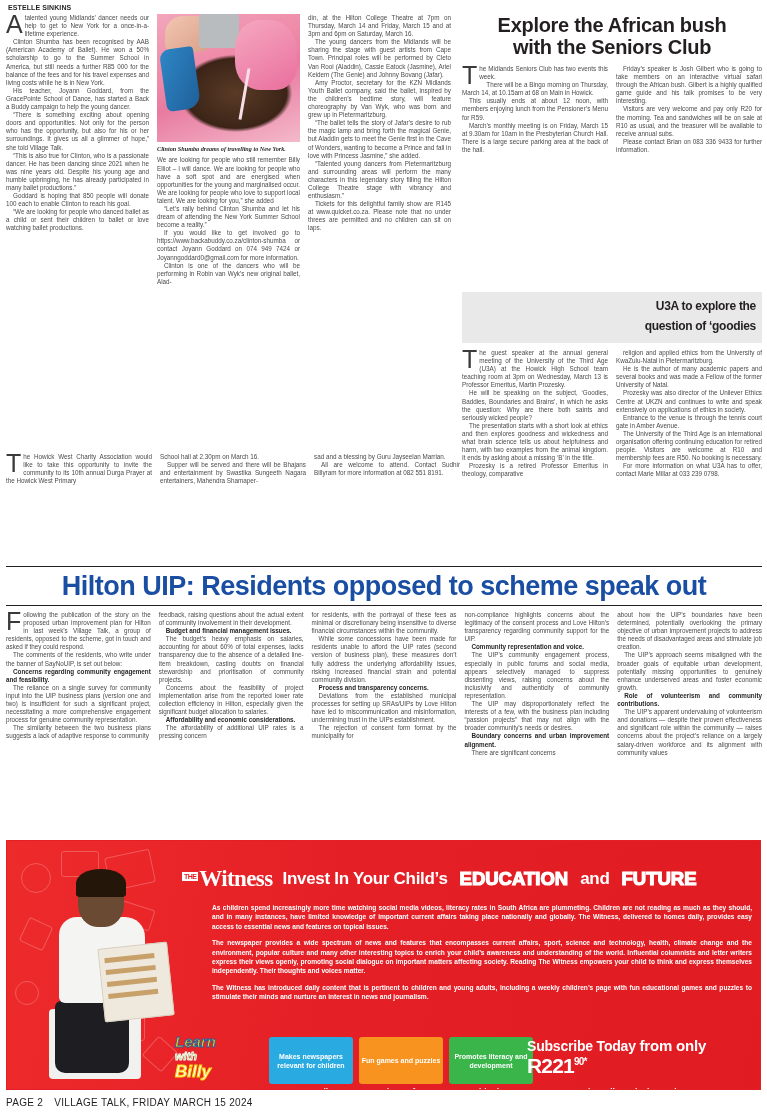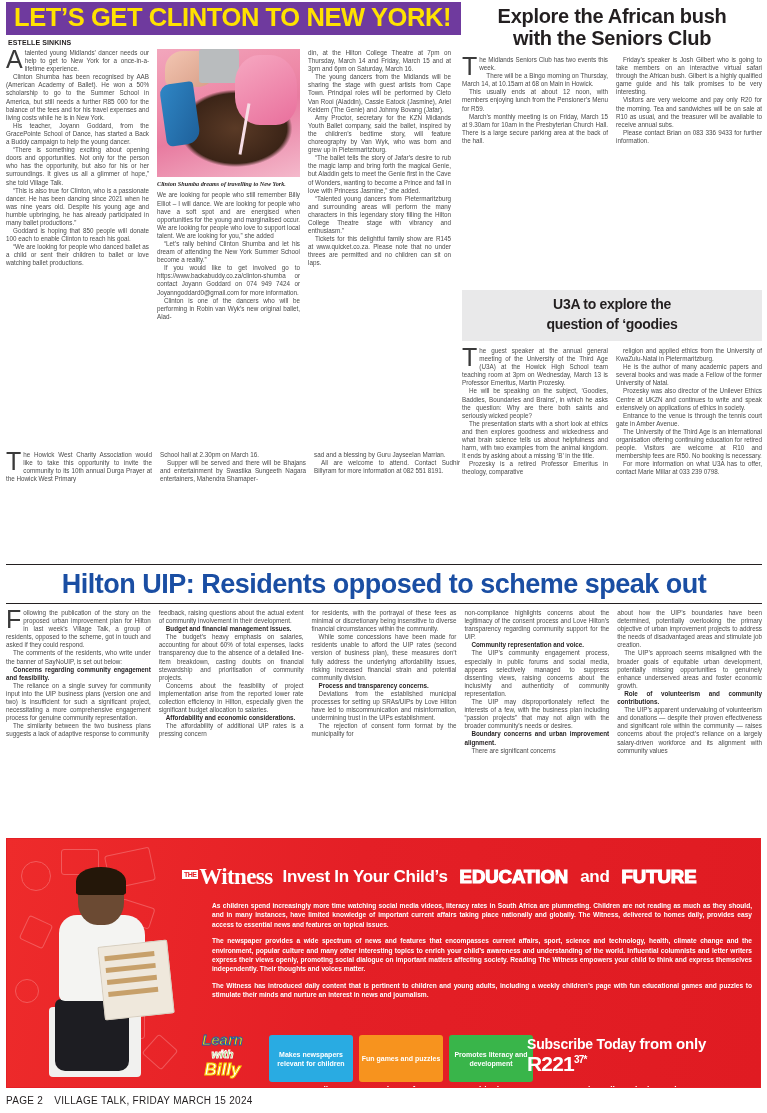--- a/index.html
+++ b/index.html
@@ -91,34 +91,34 @@
     position: absolute; left: 86px; top: 54px; width: 3px; height: 52px;
     background: #f7dfe7; transform: rotate(10deg);
   }
   .caption {
     font-size: 6.2px; line-height: 7.4px; font-weight: bold; font-style: italic;
     color: #231f20; margin: 3px 0 4px 0;
     font-family: "Liberation Serif", serif;
   }
 
   
-  .a2 { position: absolute; left: 462px; top: 4px; width: 300px; }
+  .a2 { position: absolute; left: 462px; top: 11px; width: 300px; }
   .head-bush {
     font-size: 20px; line-height: 21.5px; font-weight: bold; color: #231f20;
     text-align: center; letter-spacing: -0.3px;
   }
   .a2-cols { display: flex; gap: 8px; margin-top: 7px; }
   .a2-c { width: 146px; }
 
   
   .a3 { position: absolute; left: 462px; top: 288px; width: 300px; }
   .u3a-head-box { background: #e9e9ea; padding: 5px 6px 7px 6px; }
   .head-u3a {
-    font-size: 14px; line-height: 19.5px; font-weight: bold; color: #231f20;
-    text-align: center; letter-spacing: -0.3px;
+    font-size: 12px; line-height: 19.5px; font-weight: bold; color: #231f20;
+    text-align: right; letter-spacing: -0.3px;
   }
   .a3-cols { display: flex; gap: 8px; margin-top: 6px; }
   .a3-c { width: 146px; }
 
   
   .a4 { position: absolute; left: 6px; top: 443px; width: 456px; }
   .head-durga {
     font-size: 47px; line-height: 44px; font-weight: bold; color: #231f20;
     letter-spacing: -1.6px;
   }
@@ -202,21 +202,20 @@
   }
   .ad-body {
     position: absolute; left: 205px; top: 62px; width: 540px;
     font-size: 6.6px; line-height: 9.4px; color: #ffffff; font-weight: bold;
     text-align: justify;
   }
   .ad-body p { margin-bottom: 7px; }
 
   .ad-learn {
     position: absolute; left: 168px; top: 192px; width: 95px; height: 60px;
-    text-align: center;
   }
   .ad-learn .l1 { font-size: 15px; font-weight: bold; color: #f9d300; -webkit-text-stroke: .9px #1a5fae; font-style: italic;}
   .ad-learn .l2 { font-size: 11px; font-weight: bold; color: #7ac943; -webkit-text-stroke: .8px #fff; font-style: italic;}
   .ad-learn .l3 { font-size: 17px; font-weight: bold; color: #fff; -webkit-text-stroke: 1px #f9d300; font-style: italic;}
 
   .ad-tags { position: absolute; left: 262px; top: 196px; display: flex; gap: 6px; }
   .ad-tag {
     width: 84px; height: 47px; border-radius: 3px; display: flex;
     align-items: center; justify-content: center; text-align: center;
     font-size: 7px; line-height: 9px; color: #fff; font-weight: bold; padding: 2px;
@@ -244,23 +243,20 @@
     font-size: 10px; color: #231f20; letter-spacing: .3px;
   }
   .footer span { margin-right: 8px; }
 </style>
 </head>
 <body>
 
 <div class="page">
 
   <div>
-    <div class="banner-clinton">
-      <h1>LET’S GET CLINTON TO NEW YORK!</h1>
-    </div>
     <div class="byline">ESTELLE SINKINS</div>
 
     <div class="a1-cols">
       <div class="a1-c1 body-col">
         <p class="noindent dropcap">A talented young Midlands’ dancer needs our help to get to New York for a once-in-a-lifetime experience.</p>
         <p>Clinton Shumba has been recognised by AAB (American Academy of Ballet). He won a 50% scholarship to go to the Summer School in America, but still needs a further R85 000 for the balance of the fees and for his travel expenses and living costs while he is in New York.</p>
         <p>His teacher, Joyann Goddard, from the GracePointe School of Dance, has started a Back a Buddy campaign to help the young dancer.</p>
         <p>“There is something exciting about opening doors and opportunities. Not only for the person who has the opportunity, but also for his or her surroundings. It gives us all a glimmer of hope,” she told Village Talk.</p>
         <p>“This is also true for Clinton, who is a passionate dancer. He has been dancing since 2021 when he was nine years old. Despite his young age and humble upbringing, he has already participated in many ballet productions.”</p>
         <p>Goddard is hoping that 850 people will donate 100 each to enable Clinton to reach his goal.</p>
@@ -450,21 +446,21 @@
       <div class="ad-tag tag2">Fun games and puzzles</div>
       <div class="ad-tag tag3">Promotes literacy and development</div>
     </div>
 
     <div class="ad-sub">
       <div class="s1">
         <span>Subscribe Today</span>
         <small>from only</small>
       </div>
       <div class="price">
-        <span>R221</span><sup>37*</sup>
+        <span>R221</span><sup>90*</sup>
       </div>
     </div>
 
     <div class="ad-contact">Call: 087 353 1335 (Open from 7am to 4pm) | WhatsApp: 069 483 0745 | Email: marketing@witness.co.za</div>
 
   </div>
 
   <div class="footer">
     <span>PAGE  2</span>
     <span>VILLAGE TALK, FRIDAY MARCH 15 2024</span>

